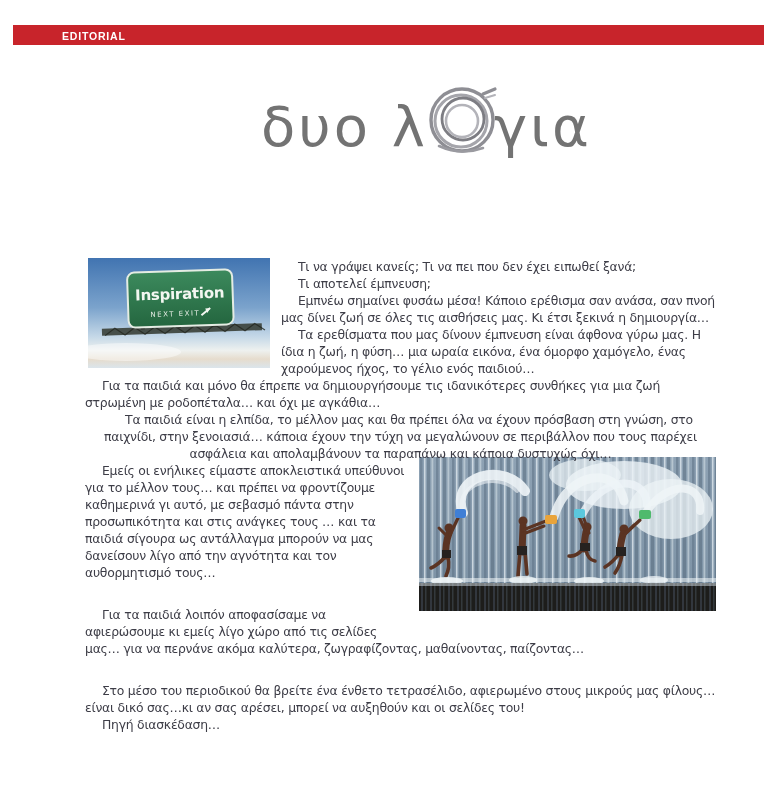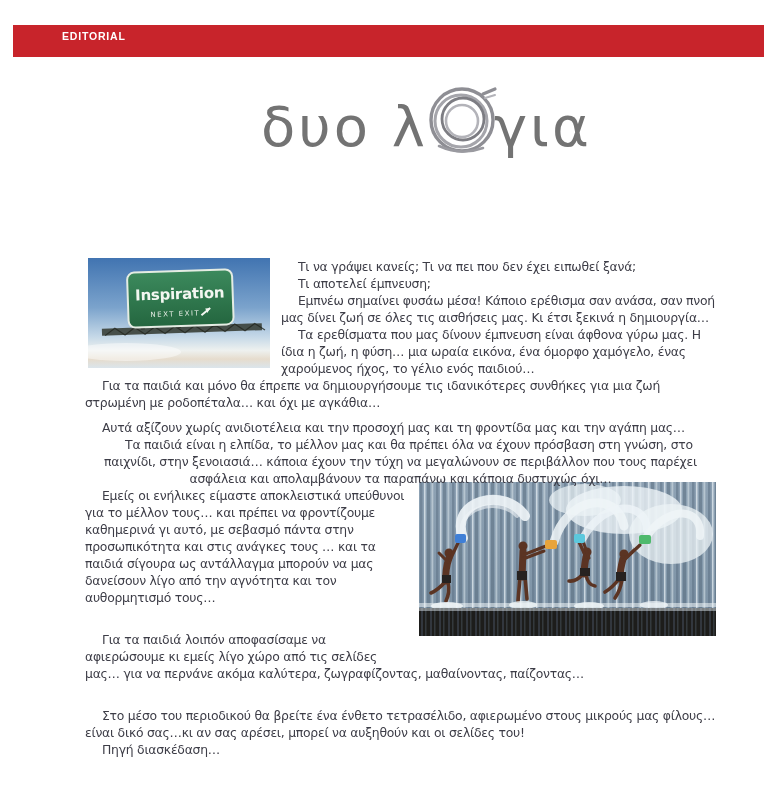--- a/index.html
+++ b/index.html
@@ -1,20 +1,20 @@
 <!DOCTYPE html>
 <html><head>
 <meta charset="utf-8">
 <style>
   html,body{margin:0;padding:0;background:#ffffff;}
   .page{position:relative;width:776px;height:812px;background:#fff;overflow:hidden;
         font-family:"DejaVu Sans",sans-serif;}
 
   
-  .topbar{position:absolute;left:13px;right:12px;top:25px;height:32px;background:#c8242b;}
+  .topbar{position:absolute;left:13px;right:12px;top:25px;height:20px;background:#c8242b;}
   .topbar .label{display:inline-block;padding-left:49px;line-height:20px;color:#ffffff;
         font-family:"Liberation Sans",sans-serif;font-weight:bold;font-size:10.5px;letter-spacing:.8px;}
 
   
   .logo{position:absolute;left:261px;top:78px;height:120px;white-space:nowrap;
         color:#737373;font-size:56px;letter-spacing:3px;line-height:1;}
   .logo .coil{display:inline-block;vertical-align:-12px;margin:0 -5px 0 -3px;}
 
   
   .content{position:absolute;left:85px;top:258px;width:631px;color:#3d3d47;
@@ -86,21 +86,20 @@
           </g>
         </g>
       </svg>
     </div>
 
     <p>Τι να γράψει κανείς; Τι να πει που δεν έχει ειπωθεί ξανά;</p>
     <p>Τι αποτελεί έμπνευση;</p>
     <p>Εμπνέω σημαίνει φυσάω μέσα! Κάποιο ερέθισμα σαν ανάσα, σαν πνοή μας δίνει ζωή σε όλες τις αισθήσεις μας. Κι έτσι ξεκινά η δημιουργία…</p>
     <p>Τα ερεθίσματα που μας δίνουν έμπνευση είναι άφθονα γύρω μας. Η ίδια η ζωή, η φύση… μια ωραία εικόνα, ένα όμορφο χαμόγελο, ένας χαρούμενος ήχος, το γέλιο ενός παιδιού…</p>
     <p>Για τα παιδιά και μόνο θα έπρεπε να δημιουργήσουμε τις ιδανικότερες συνθήκες για μια ζωή στρωμένη με ροδοπέταλα… και όχι με αγκάθια…</p>
-    <p class="sp8">Αυτά αξίζουν χωρίς ανιδιοτέλεια και την προσοχή μας και τη φροντίδα μας και την αγάπη μας…</p>
     <p class="sp3">Τα παιδιά είναι η ελπίδα, το μέλλον μας και θα πρέπει όλα να έχουν πρόσβαση στη γνώση, στο παιχνίδι, στην ξενοιασιά… κάποια έχουν την τύχη να μεγαλώνουν σε περιβάλλον που τους παρέχει ασφάλεια και απολαμβάνουν τα παραπάνω και κάποια δυστυχώς όχι…</p>
 
     <div class="fig-right">
       <svg viewBox="0 0 297 154" preserveAspectRatio="none">
         <defs>
           <linearGradient id="wfbg" x1="0" y1="0" x2="0" y2="1">
             <stop offset="0" stop-color="#8ea2b4"></stop>
             <stop offset="1" stop-color="#7a90a3"></stop>
           </linearGradient>
           <pattern id="streaks" width="16" height="154" patternUnits="userSpaceOnUse">

